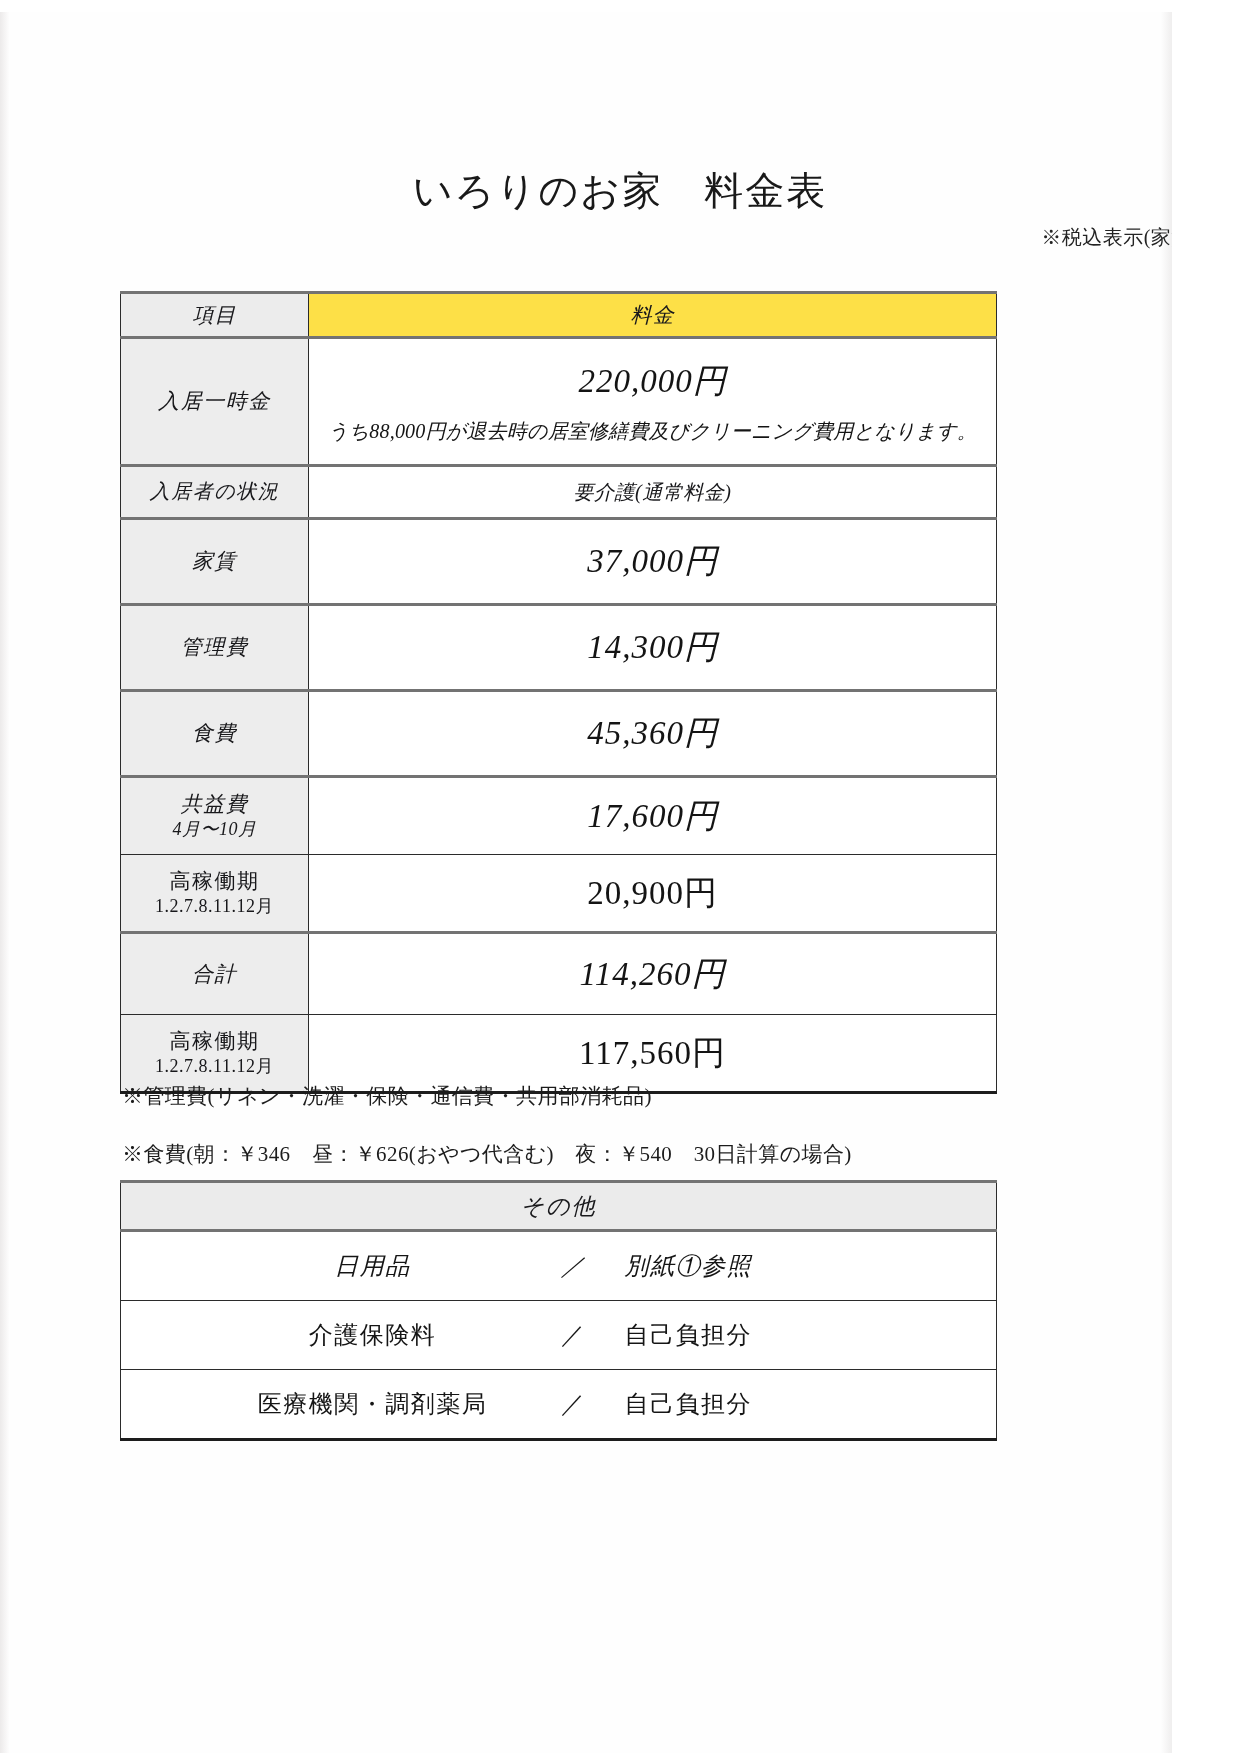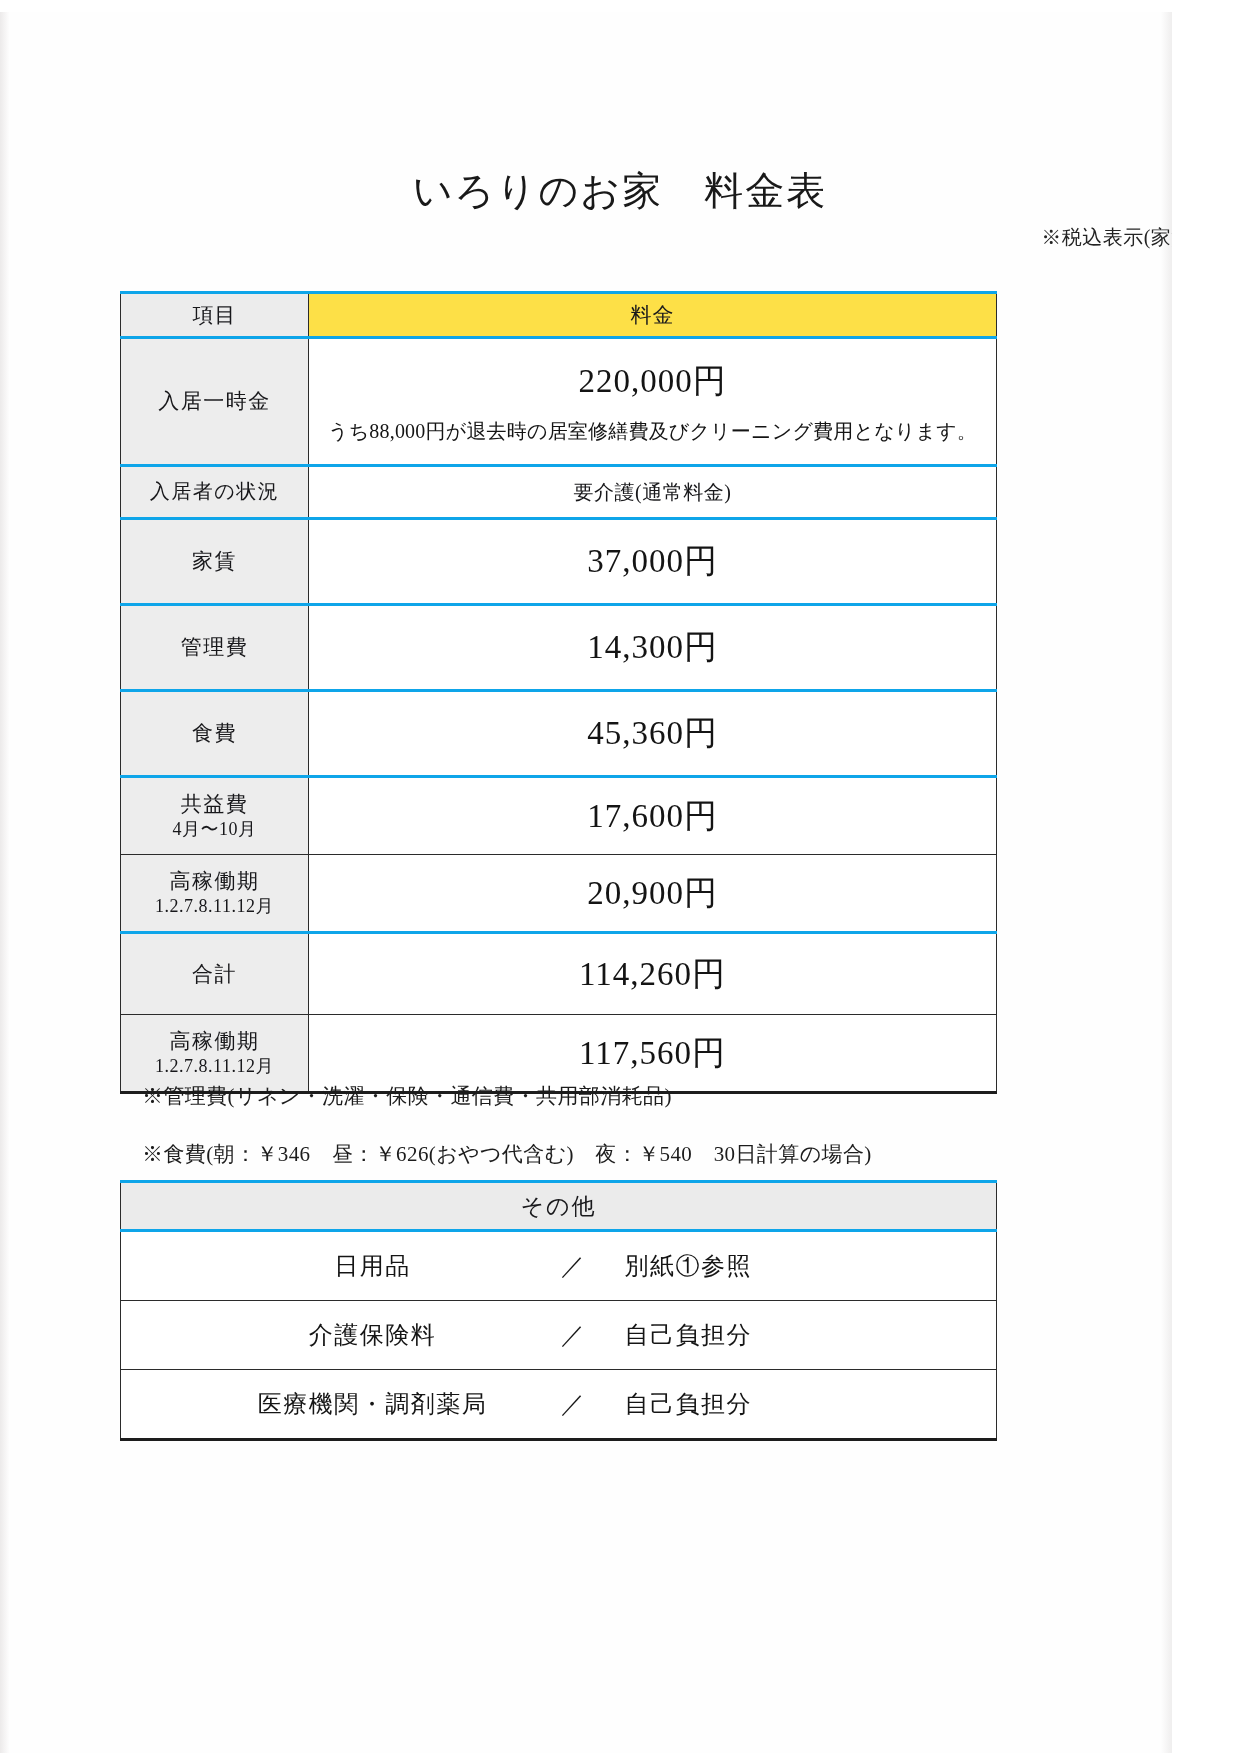--- a/index.html
+++ b/index.html
@@ -134,41 +134,40 @@
     font-size: 20px;
     letter-spacing: 0.5px;
   }
 
   .row-h-deposit td { height: 125px; }
   .row-h-status  td { height: 50px; }
   .row-h-std     td { height: 83px; }
   .row-h-sub     td { height: 76px; }
   .row-h-total   td { height: 80px; }
 
-  tr.thick-top > td { border-top: 3px solid #0ea5e9; }
+  tr.thick-top > td { border-top: 3px solid #737373; font-style: italic; }
   tr.thick-bottom > td { border-bottom: 3px solid #1d1d1d; }
   td.thick-left  { border-left: 3px solid #1d1d1d; }
   td.thick-right { border-right: 3px solid #1d1d1d; }
   td.thick-div   { border-right: 3px solid #1d1d1d; }
   td.hairline-top { border-top: 1px solid #9a9a9a; }
 
   
   .notes {
     position: absolute;
     left: 122px;
     top: 1070px;
     width: 1000px;
   }
   .note-line {
     font-size: 21px;
     letter-spacing: 0.4px;
     color: #1c1c1c;
     margin-bottom: 30px;
     white-space: nowrap;
-    margin-left: 20px;
   }
 
   
   .other-table-wrap {
     position: absolute;
     left: 120px;
     top: 1168px;
     width: 877px;
   }
   .other-hdr {

